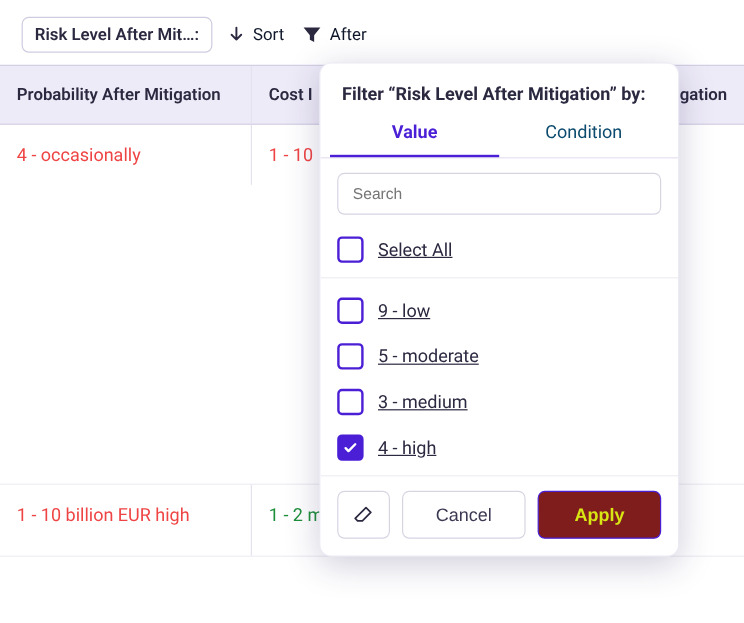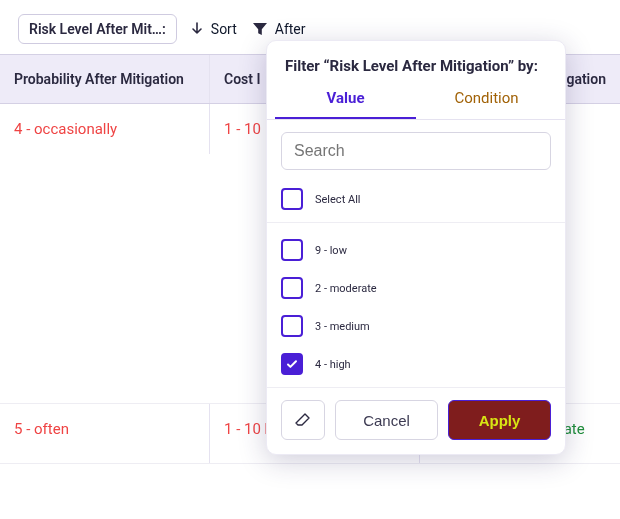--- a/index.html
+++ b/index.html
@@ -73,21 +73,21 @@
   .trow.tall { height: 300px; align-items: flex-start; }
   .trow .td { display: flex; align-items: flex-start; }
   .c-orange { color: #ef4444; }
   .c-green  { color: #1e8f3a; }
   .txt-blue-frag { color: #2e53e8; }
 
   
   .popover {
     position: absolute;
     left: 266px;
-    top: 40px;
+    top: 52px;
     width: 300px;
     background: #fff;
     border-radius: 10px;
     box-shadow: 0 6px 28px rgba(40,30,90,0.22);
     border: 1px solid #eceaf4;
     display: flex;
     flex-direction: column;
     overflow: hidden;
   }
   .pop-title {
@@ -99,55 +99,56 @@
   .tabs {
     display: flex;
     border-bottom: 1px solid #e5e2f0;
     padding: 0 8px;
   }
   .tab {
     flex: 1;
     text-align: center;
     padding: 10px 6px;
     font-size: 15px;
-    color: #a16207;
+    color: #0c4a6e;
     border-bottom: 2px solid transparent;
   }
   .tab.active {
     color: #4a1fd6;
     font-weight: 700;
     border-bottom-color: #4a1fd6;
   }
   .search-wrap { padding: 12px 14px 6px 14px; }
   .search {
     width: 100%;
     border: 1px solid #d7d5e2;
     border-radius: 6px;
     padding: 9px 12px;
-    font-size: 16px;
+    font-size: 13px;
     color: #7d7a94;
     outline: none;
   }
   .opt-list {
     padding: 4px 14px 4px 14px;
     border-bottom: 1px solid #eeedf3;
   }
   .opt-list.scroll {
     max-height: 190px;
     overflow: hidden;
     border-bottom: none;
     padding-top: 8px;
   }
   .opt {
     display: flex;
     align-items: center;
     gap: 12px;
     padding: 8px 0;
-    font-size: 11px;
-    color: #2b2940;
+    font-size: 15px;
+    color: #2b2940;
+    text-decoration: underline;
   }
   .cb {
     width: 22px; height: 22px;
     border: 2px solid #4a1fd6;
     border-radius: 4px;
     display: inline-flex;
     align-items: center;
     justify-content: center;
     background: #fff;
     flex-shrink: 0;
@@ -216,21 +217,20 @@
 
 <div class="tbody">
   <div class="trow tall">
     <div class="td col-prob c-orange">4 - occasionally</div>
     <div class="td col-cost c-orange">1 - 10</div>
     <div class="td col-last">
       <span class="txt-blue-frag">e</span>
     </div>
   </div>
   <div class="trow">
-    <div class="td col-prob c-orange">5 - often</div>
     <div class="td col-cost c-orange">1 - 10 billion EUR high</div>
     <div class="td col-last c-green">1 - 2 months moderate</div>
   </div>
 </div>
 
 <div class="popover">
   <div class="pop-title">Filter “Risk Level After Mitigation” by:</div>
   <div class="tabs">
     <div class="tab active">Value</div>
     <div class="tab">Condition</div>
@@ -246,21 +246,21 @@
       <span>Select All</span>
     </div>
   </div>
   <div class="opt-list scroll" id="opts">
       <div class="opt">
         <span class="cb"></span>
         <span>9 - low</span>
       </div>
       <div class="opt">
         <span class="cb"></span>
-        <span>2 - moderate</span>
+        <span>5 - moderate</span>
       </div>
       <div class="opt">
         <span class="cb"></span>
         <span>3 - medium</span>
       </div>
       <div class="opt">
         <span class="cb checked">
           <svg width="14" height="14" viewBox="0 0 14 14">
             <path d="M3 7.5l2.4 2.4L11 4.2" stroke="#fff" stroke-width="2" fill="none" stroke-linecap="round" stroke-linejoin="round"></path>
           </svg>

